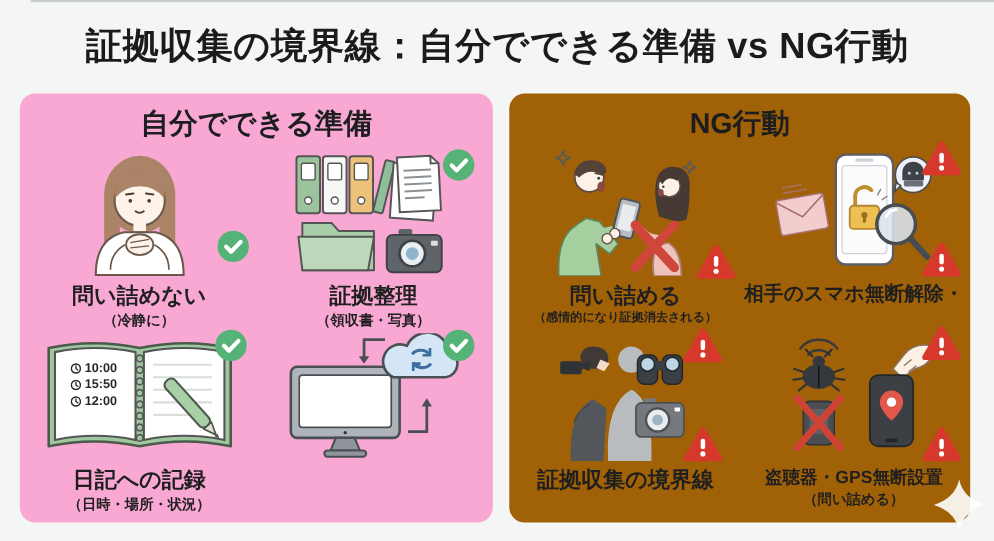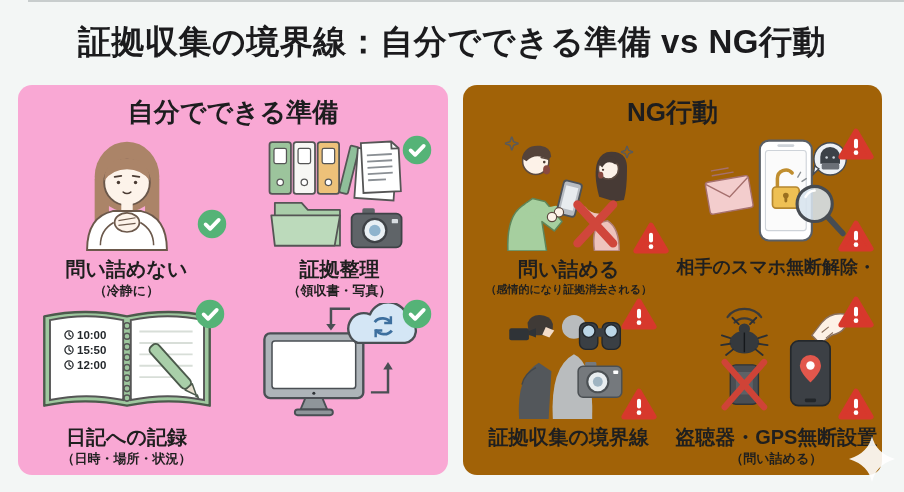--- a/index.html
+++ b/index.html
@@ -28,21 +28,21 @@
   .item{position:relative;display:flex;flex-direction:column;align-items:center;}
   .art{position:relative;height:116px;width:100%;
     display:flex;align-items:flex-end;justify-content:center;}
   .art svg.illu{display:block;max-height:116px;}
   .cap{margin-top:5px;text-align:center;line-height:1.32;white-space:nowrap;}
   .cap .l1{font-size:20px;font-weight:800;}
   .cap .l2{font-size:13px;font-weight:700;}
   #ok-item-3 .cap .l2{font-size:20px;font-weight:800;}
   #ng-item-0 .cap .l2{font-size:11px;}
   #ng-item-1 .cap .l1,#ng-item-1 .cap .l2{font-size:18px;font-weight:800;}
-  #ng-item-3 .cap .l1{font-size:20px;}
+  #ng-item-3 .cap .l1{font-size:16px;}
   .badge{position:absolute;width:30px;height:30px;}
   .badge.warn{width:36px;height:34px;}
   .sparkle{position:absolute;left:849px;top:436px;width:46px;height:46px;}
   .diary-times{
     position:absolute;left:44px;top:26px;display:flex;flex-direction:column;gap:3px;text-align:center;
   }
   .time-row{display:flex;align-items:center;gap:3px;
     font-size:11.5px;font-weight:700;color:#24282c;}
   .time-row svg{width:10px;height:10px;}
 </style>

